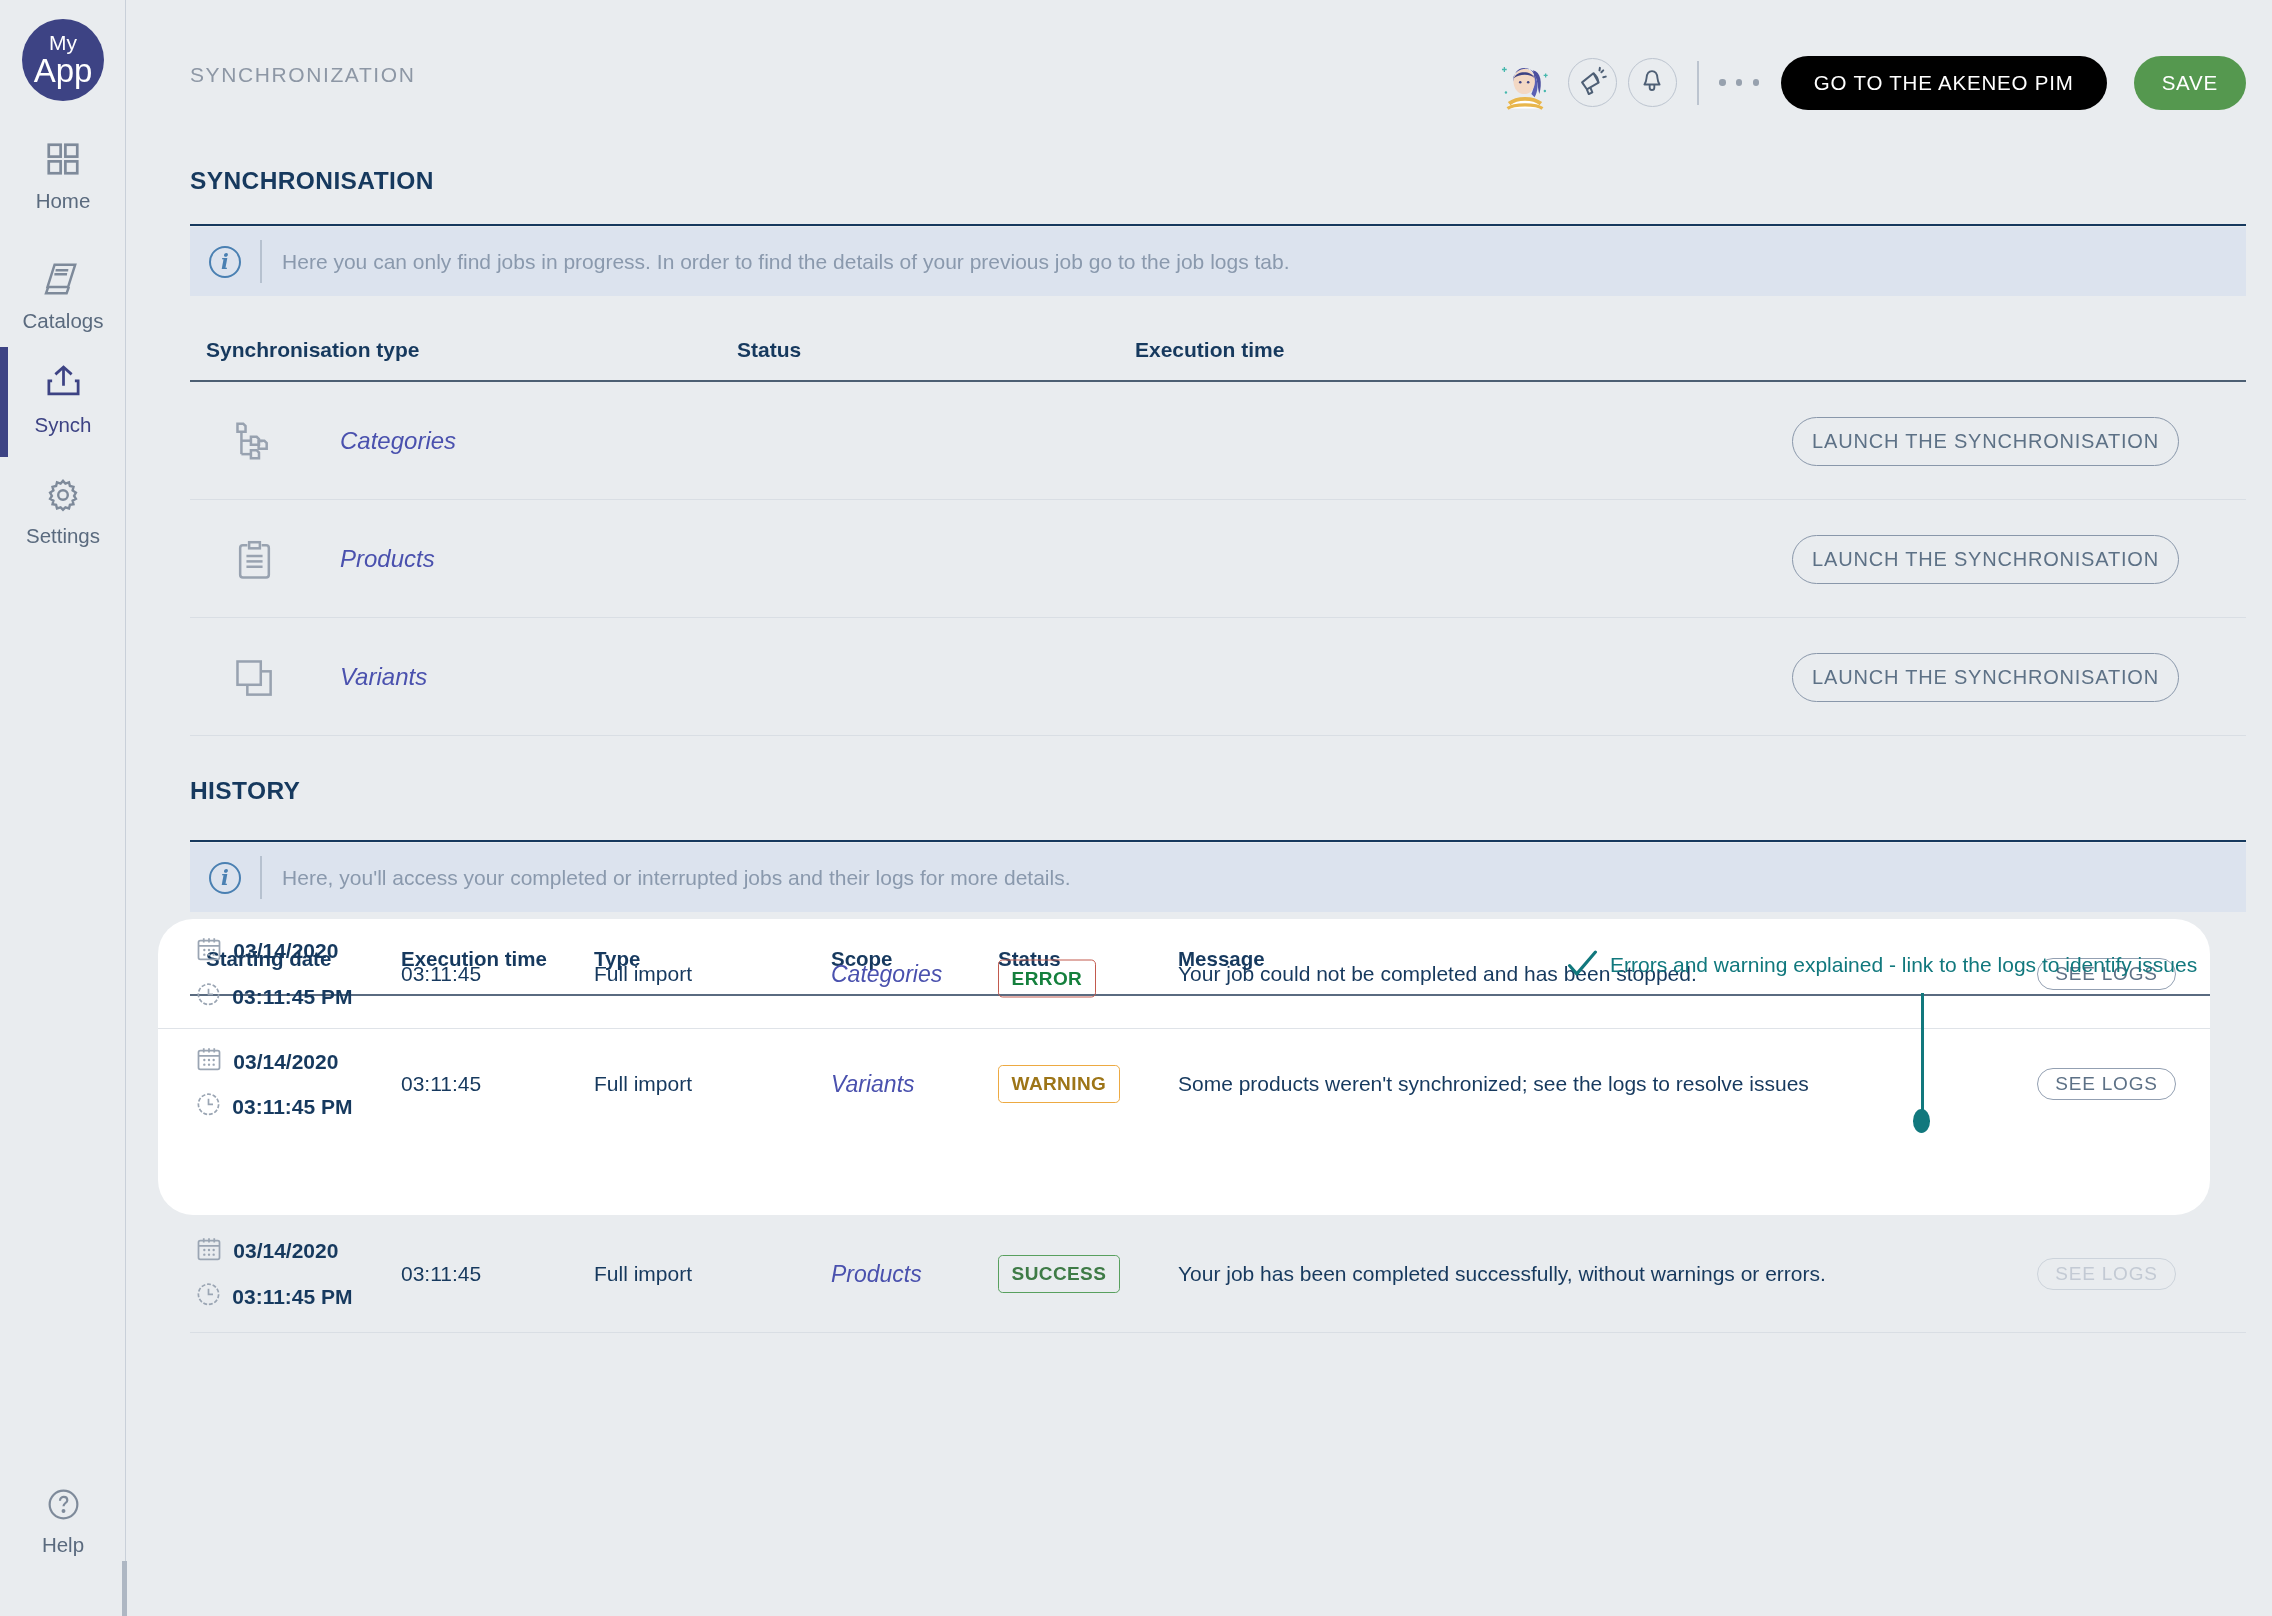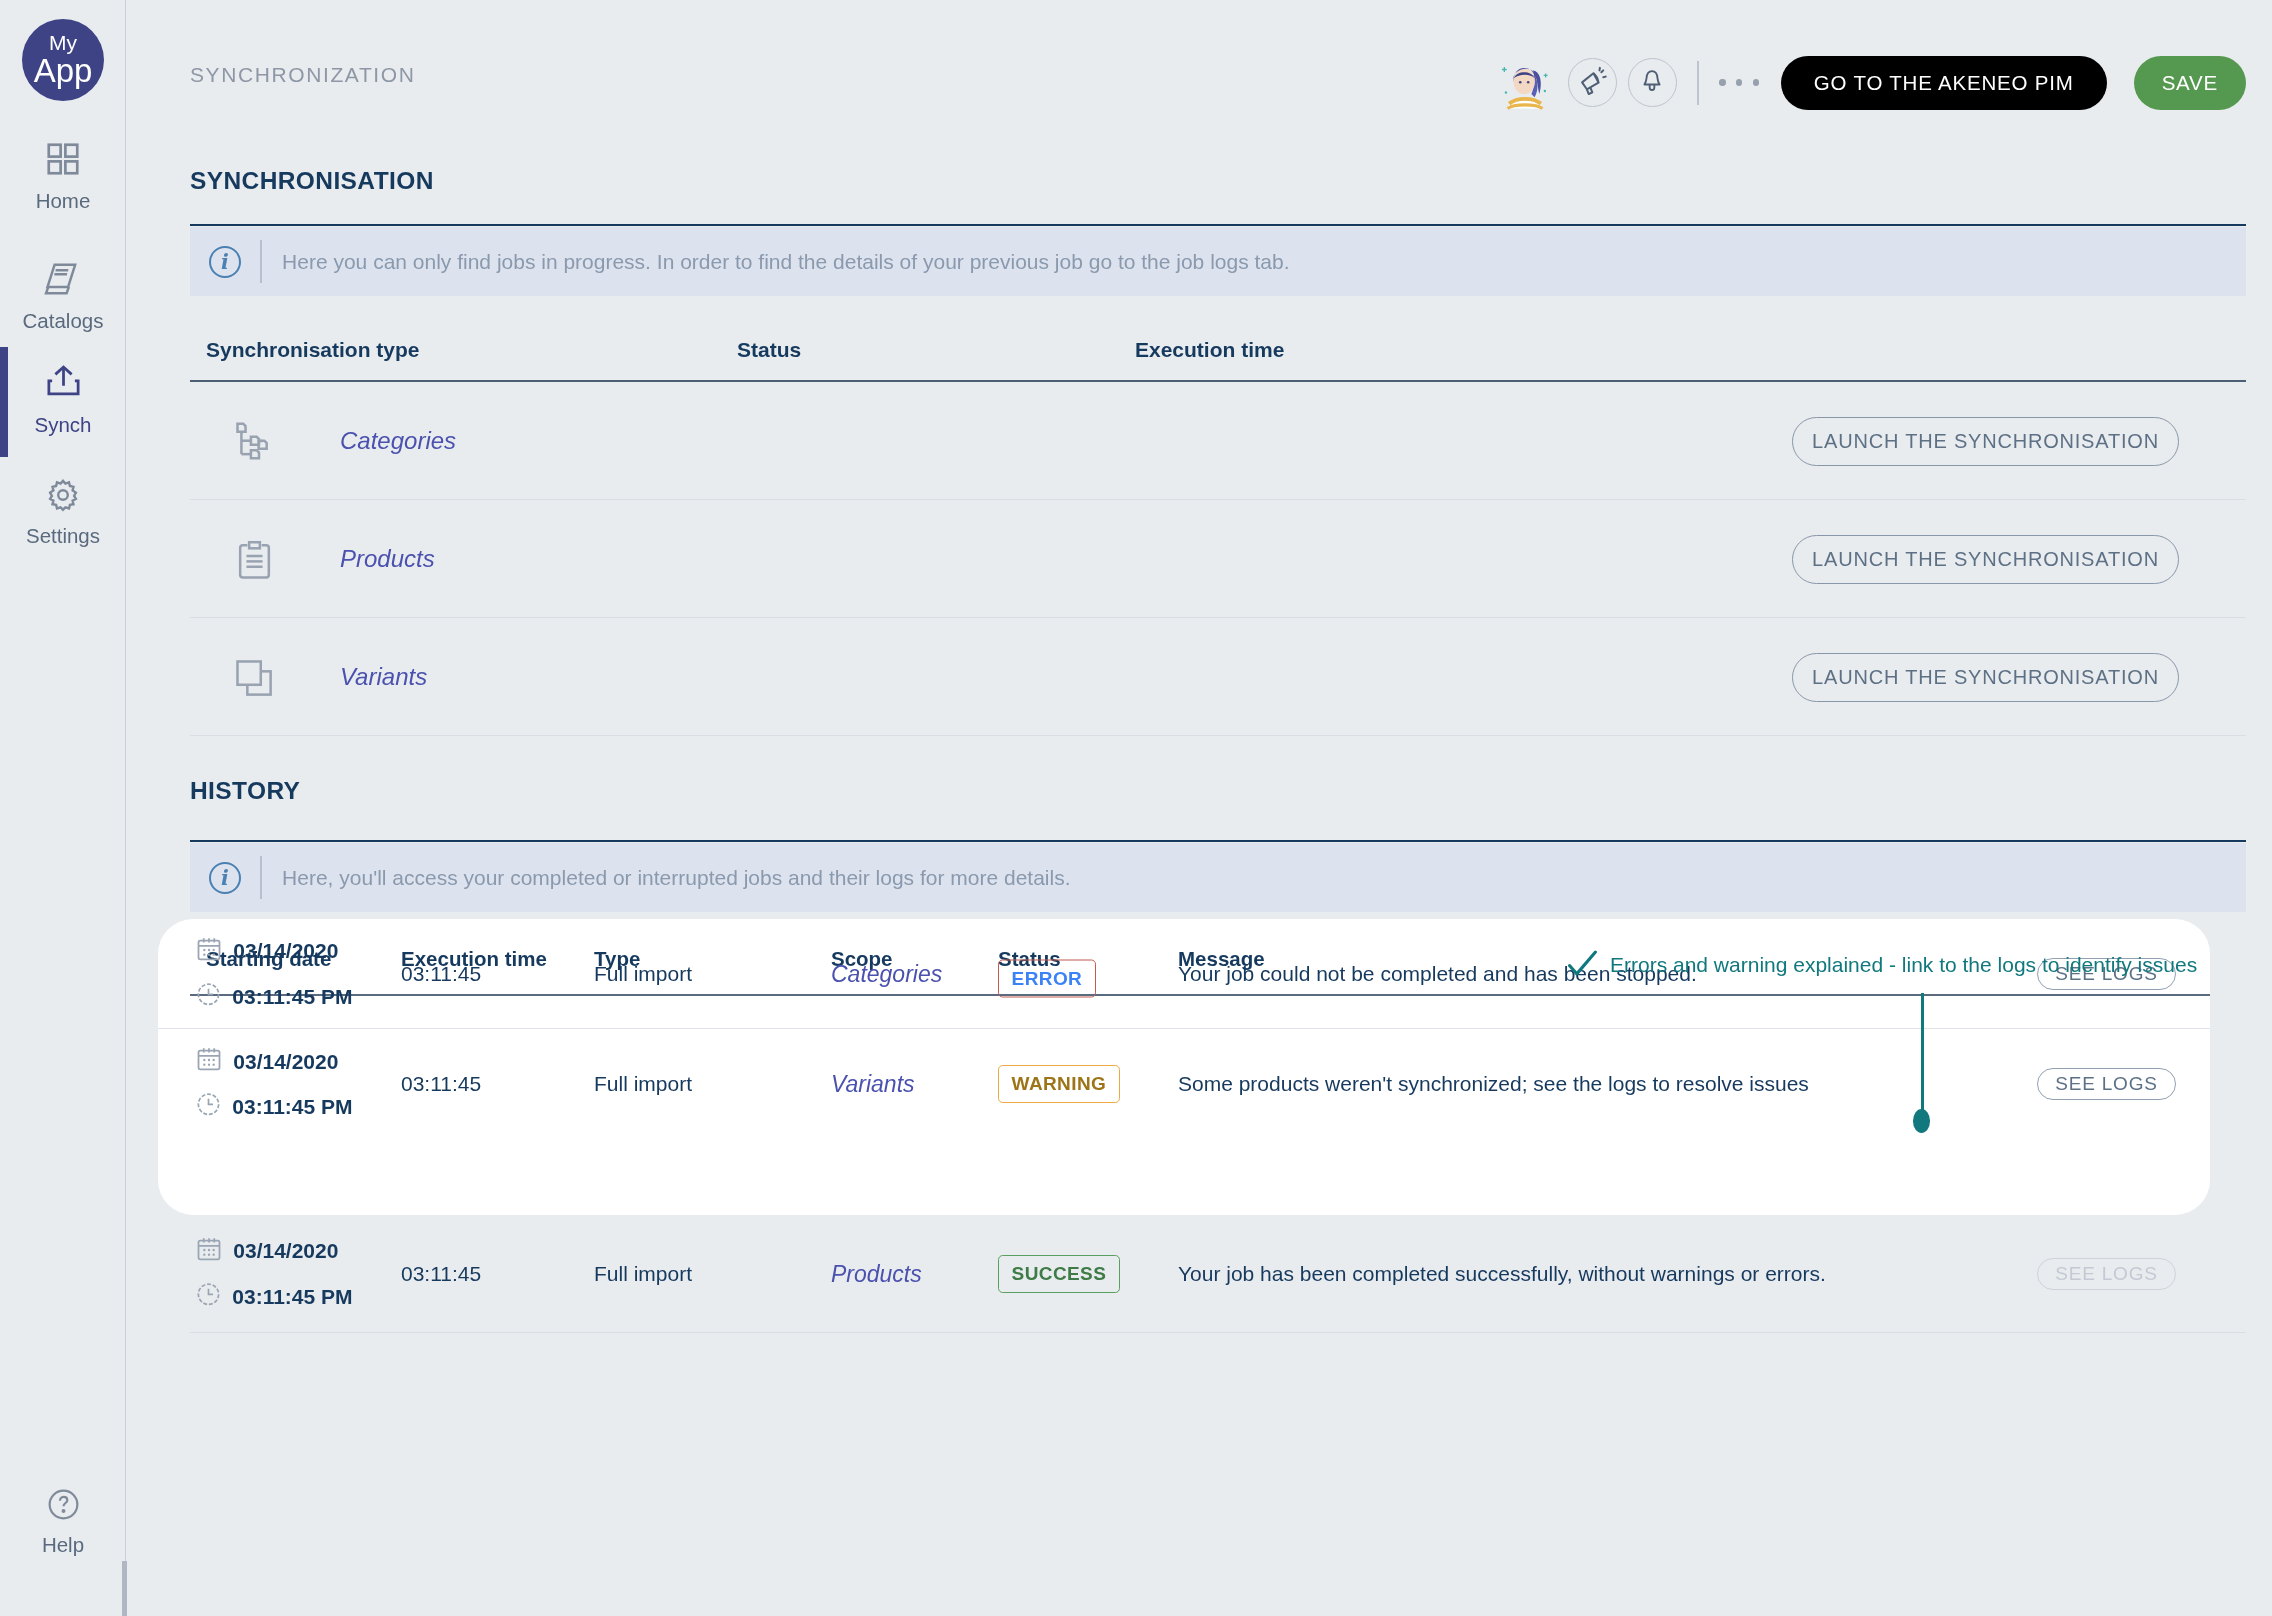--- a/index.html
+++ b/index.html
@@ -67,21 +67,21 @@
   .c-date .dline { display:flex; align-items:center; gap:10.3px; font-size:21px; }
   .c-exec { left:243px; top:50%; transform:translateY(-50%); }
   .c-type { left:436px; top:50%; transform:translateY(-50%); }
   .c-scope { left:673px; top:50%; transform:translateY(-50%); font-style:italic; color:#4a51ae; font-size:23px; }
   .c-status { left:840px; top:50%; transform:translateY(-50%); }
   .c-msg { left:1020px; top:50%; transform:translateY(-50%); width:758px; }
   .c-logs { position:absolute; right:34px; top:50%; transform:translateY(-50%); width:139px; height:32px; border-radius:22px; border:1.6px solid #93a0b2; background:transparent; color:#5d7186; font-family:"Liberation Sans",sans-serif; font-size:19px; letter-spacing:0.8px; cursor:pointer; }
   .c-logs.disabled { border-color:#ccd3db; color:#c3cad4; cursor:default; }
 
   .badge { display:inline-block; padding:7px 12.6px; border:1.6px solid; border-radius:4.7px; font-size:19px; font-weight:600; letter-spacing:0.4px; }
-  .badge.error { color:#3b82f6; border-color:#c25a4e;margin-top:9px; }
+  .badge.error { color:#15803d; border-color:#c25a4e;margin-top:9px; }
   .badge.warning { color:#9d7517; border-color:#edaa42; }
   .badge.success { color:#3e7b46; border-color:#58a05e; }
 
   
   .annot { position:absolute; top:950px; left:1439px; display:flex; align-items:center; gap:11px; z-index:5; }
   .annot .a-txt { font-size:21px; color:#11787d; }
   .annot-line { position:absolute; left:1793px; top:993px; width:3.2px; height:125px; background:#11787d; z-index:5; }
   .annot-dot { position:absolute; left:1785px; top:1109px; width:17.4px; height:24px; border-radius:50%; background:#11787d; z-index:5; }
 </style>
 </head>

